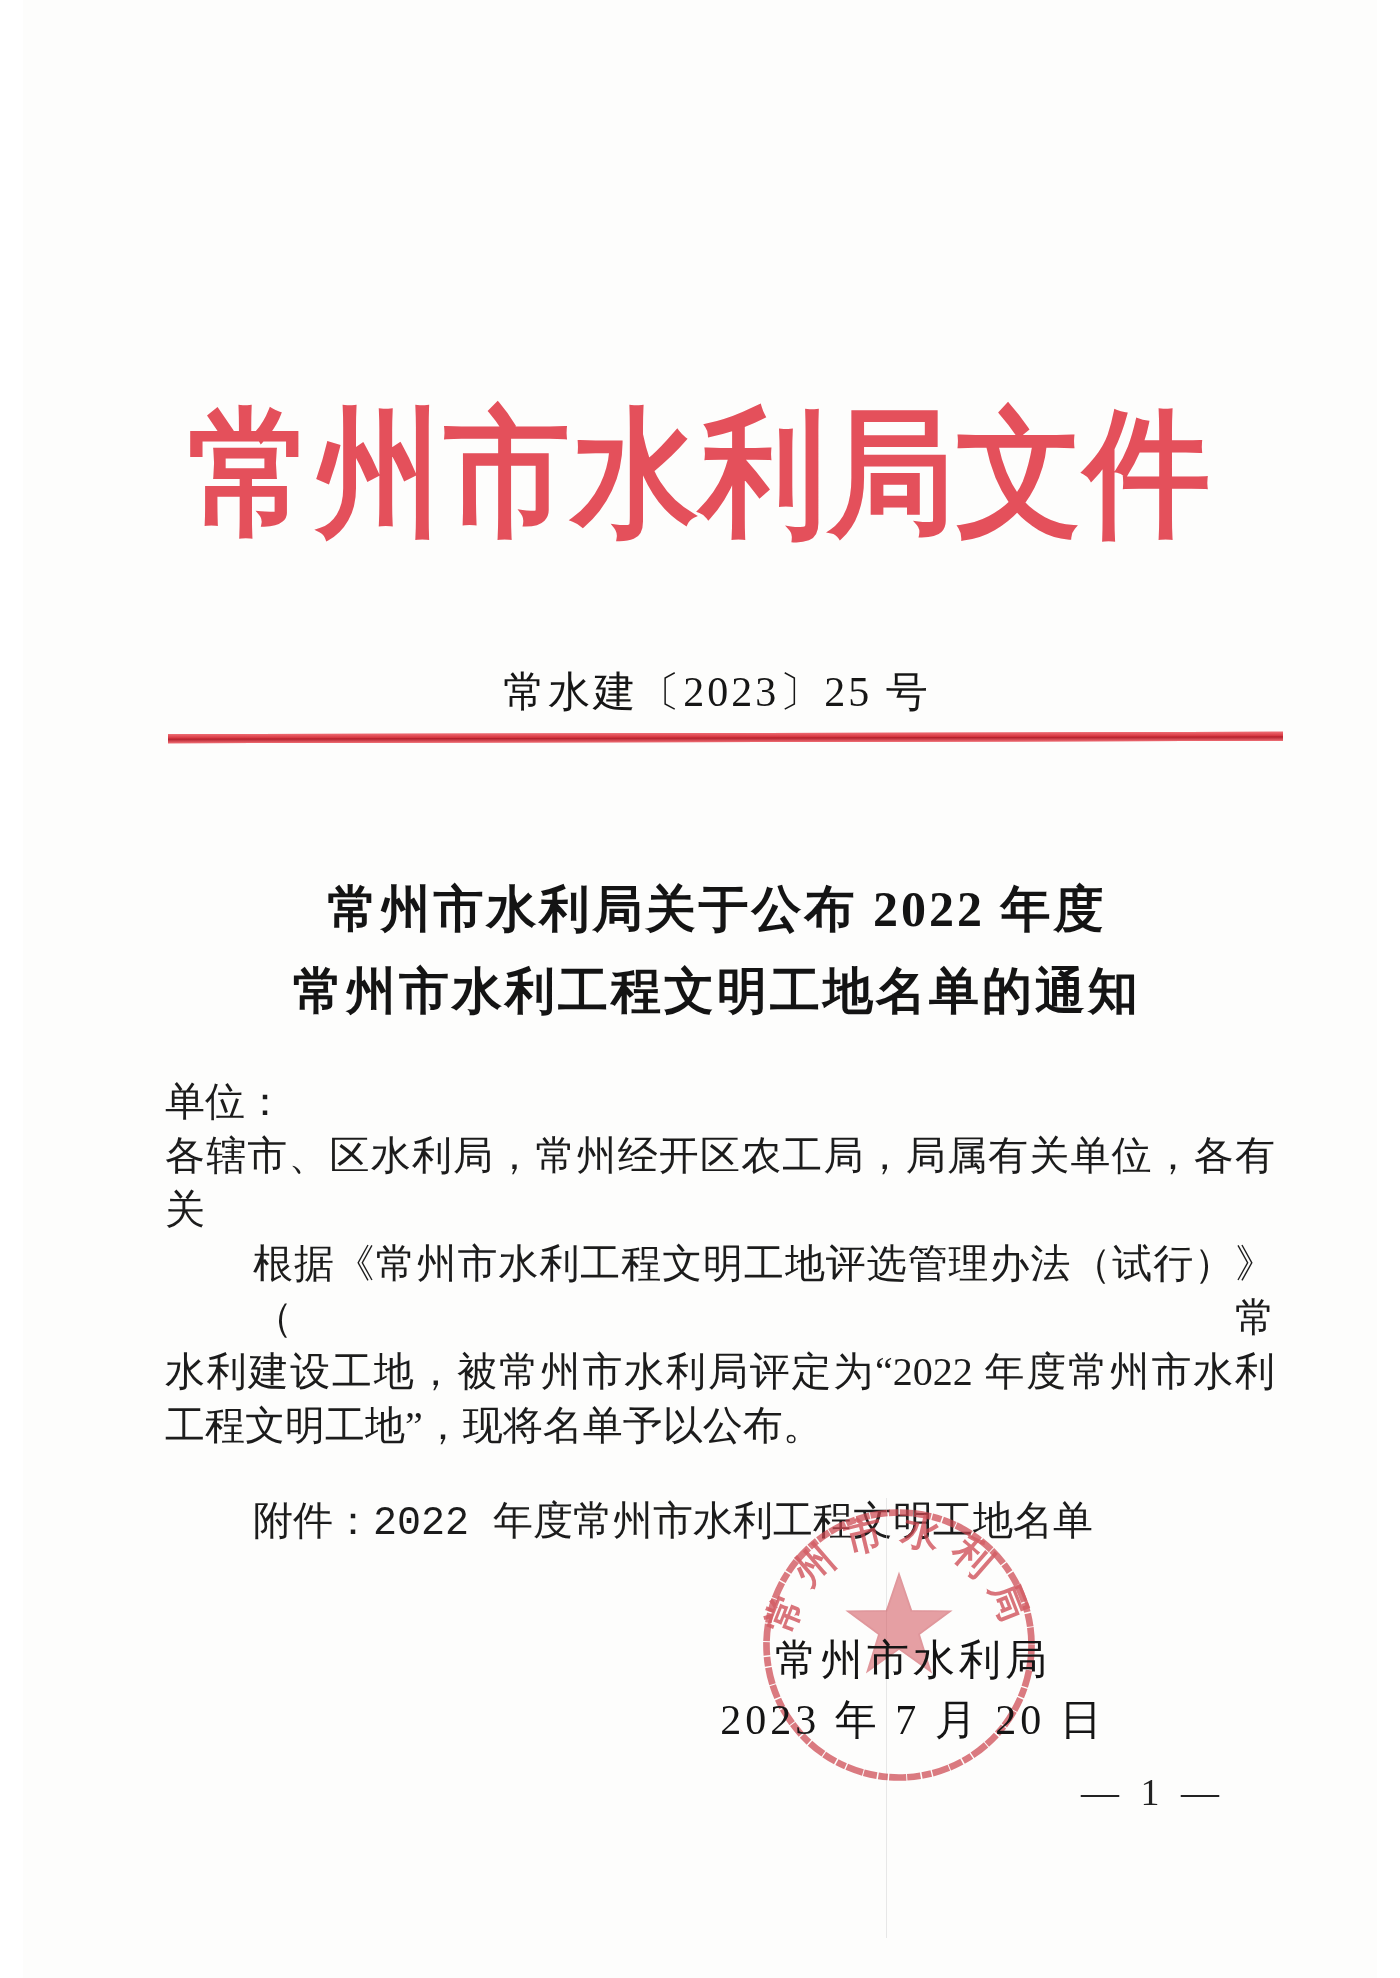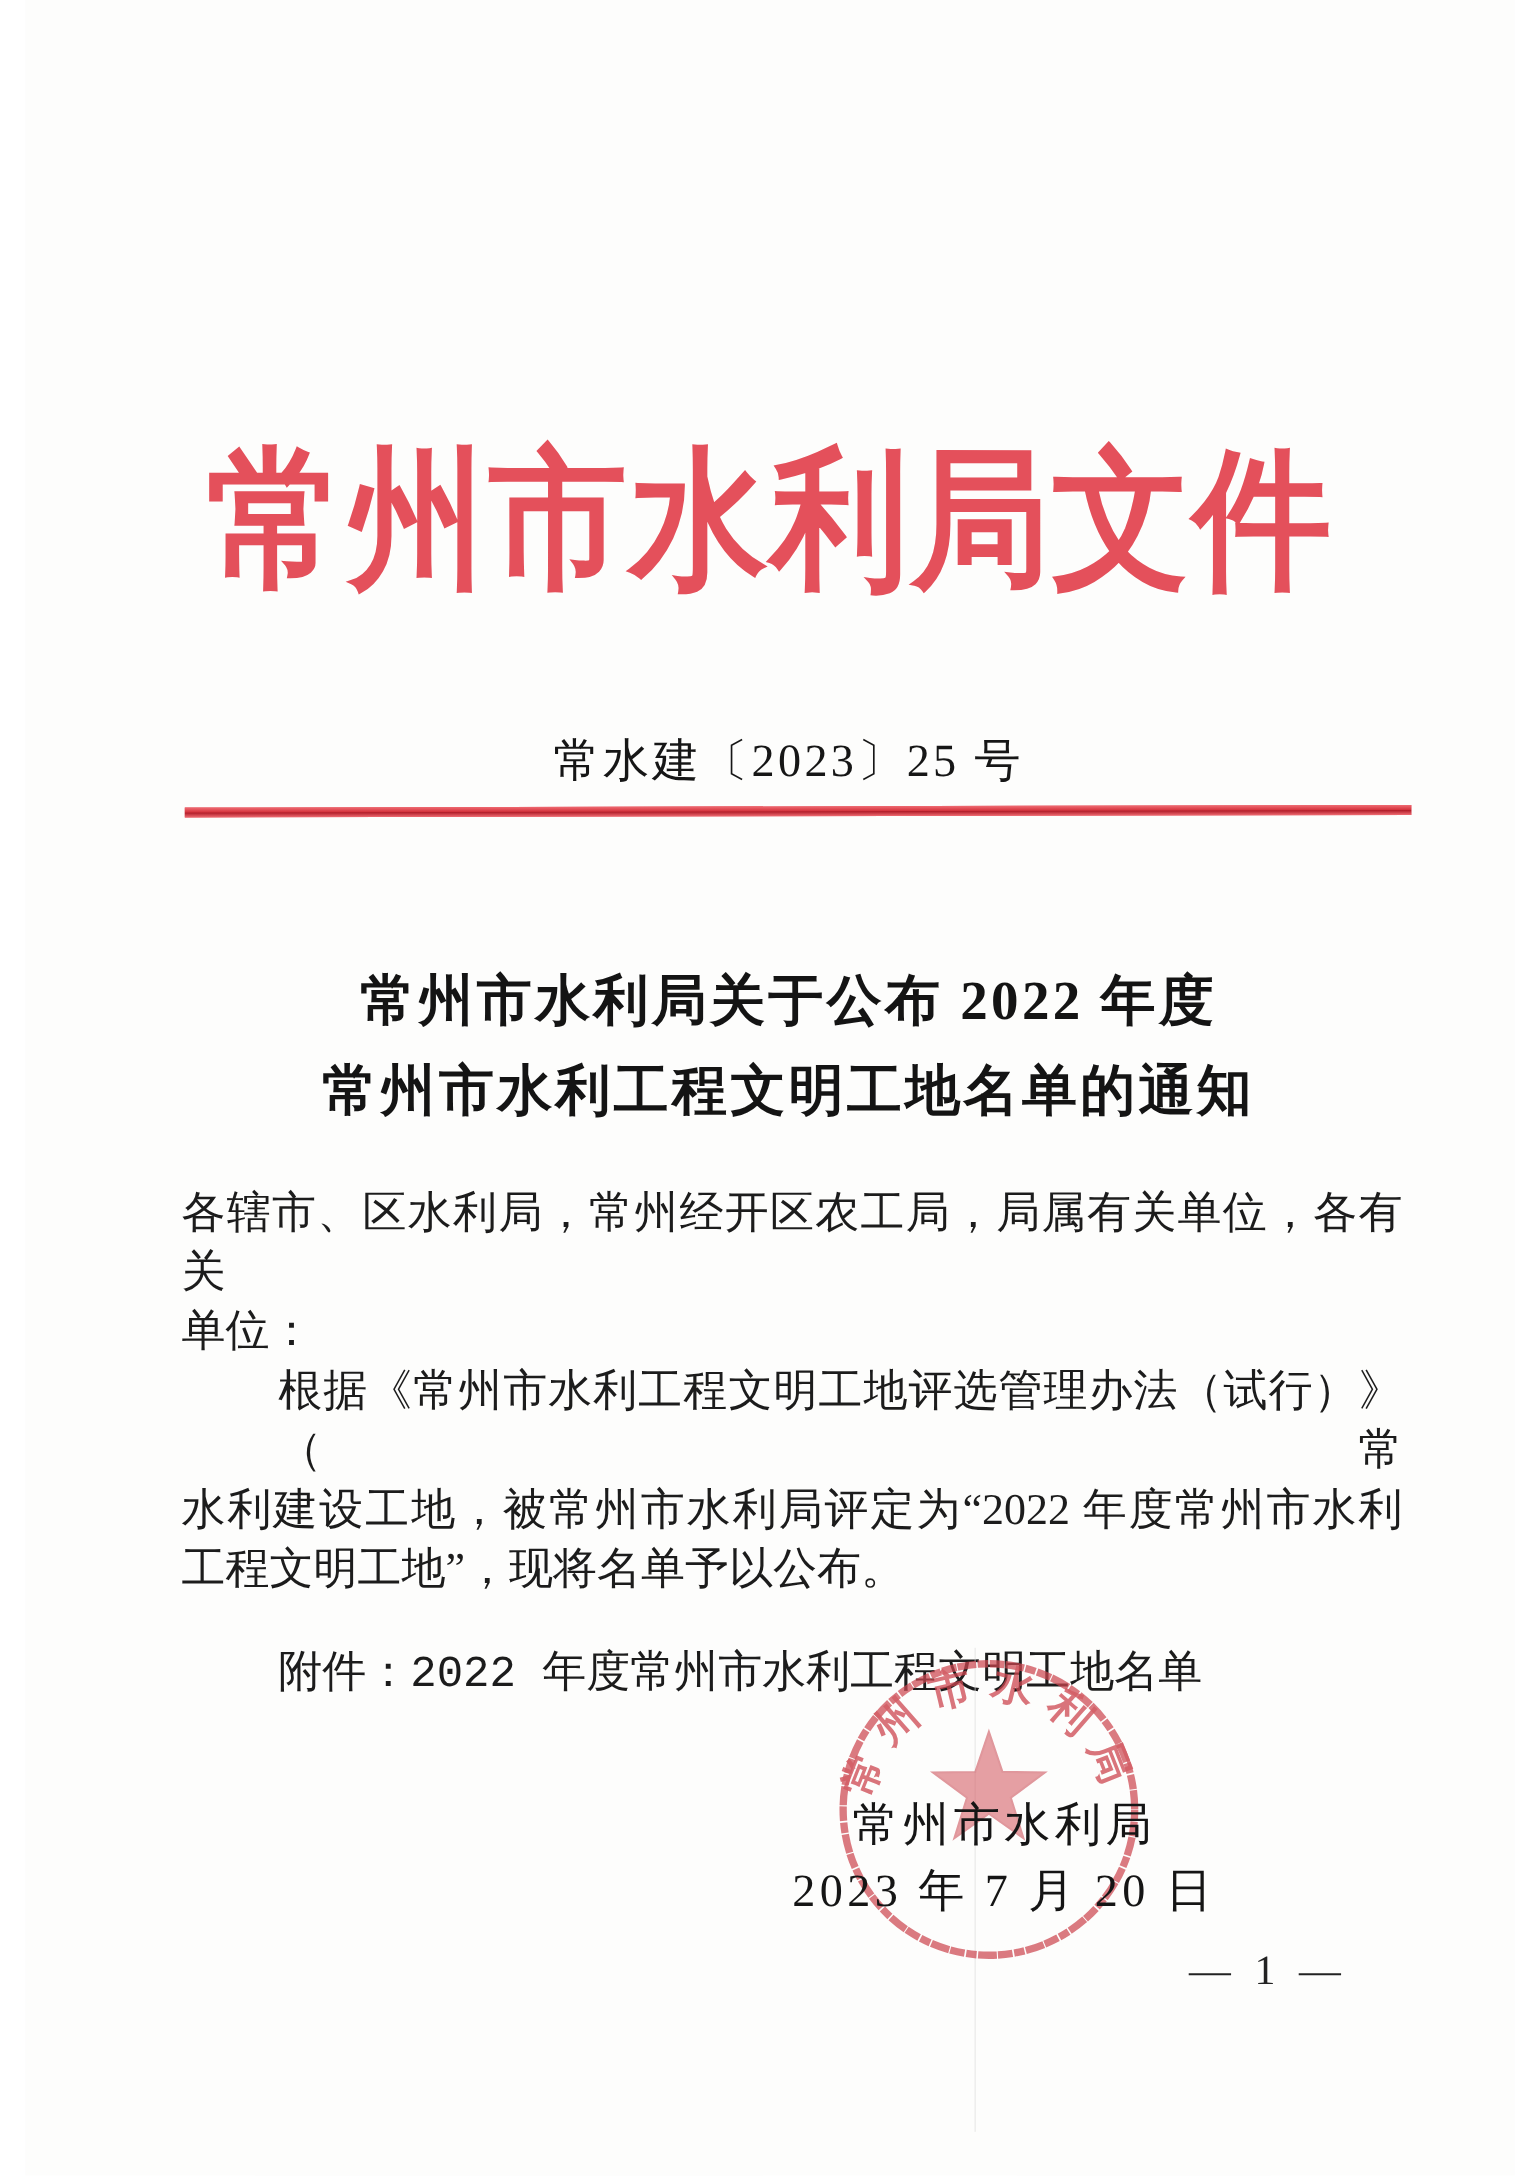--- a/index.html
+++ b/index.html
@@ -167,22 +167,22 @@
   <div class="doc-number">常水建〔2023〕25 号</div>
 
   <div class="red-rule"></div>
 
   <div class="doc-title">
     <div>常州市水利局关于公布 2022 年度</div>
     <div>常州市水利工程文明工地名单的通知</div>
   </div>
 
   <div class="body-text">
+    <div class="body-line">单位：</div>
     <div class="body-line fill">各辖市、区水利局，常州经开区农工局，局属有关单位，各有关</div>
-    <div class="body-line">单位：</div>
     <div class="body-line fill indent">根据《常州市水利工程文明工地评选管理办法（试行）》（常</div>
     <div class="body-line fill">水利建设工地，被常州市水利局评定为“2022 年度常州市水利</div>
     <div class="body-line">工程文明工地”，现将名单予以公布。</div>
     <div class="attachment-line">附件：2022 年度常州市水利工程文明工地名单</div>
   </div>
 
   <div class="crease"></div>
 
   <svg class="seal" viewBox="0 0 300 300" xmlns="http://www.w3.org/2000/svg">
     <circle cx="150" cy="150" r="139" fill="none" stroke="#cd4750" stroke-width="7" opacity="0.82" stroke-dasharray="10 1.6 14 1 18 1.4"></circle>

